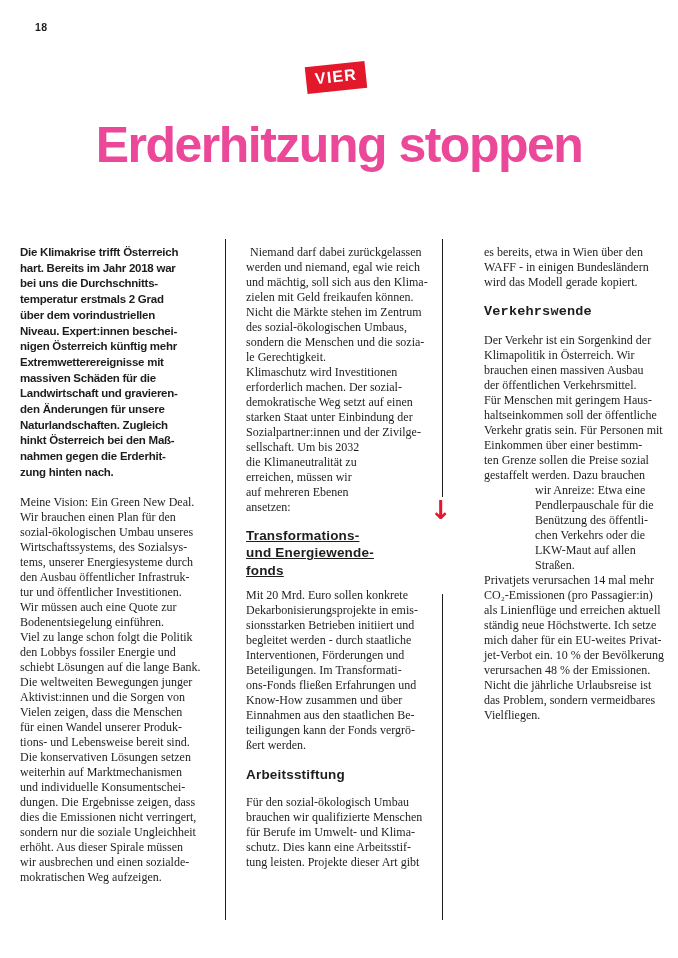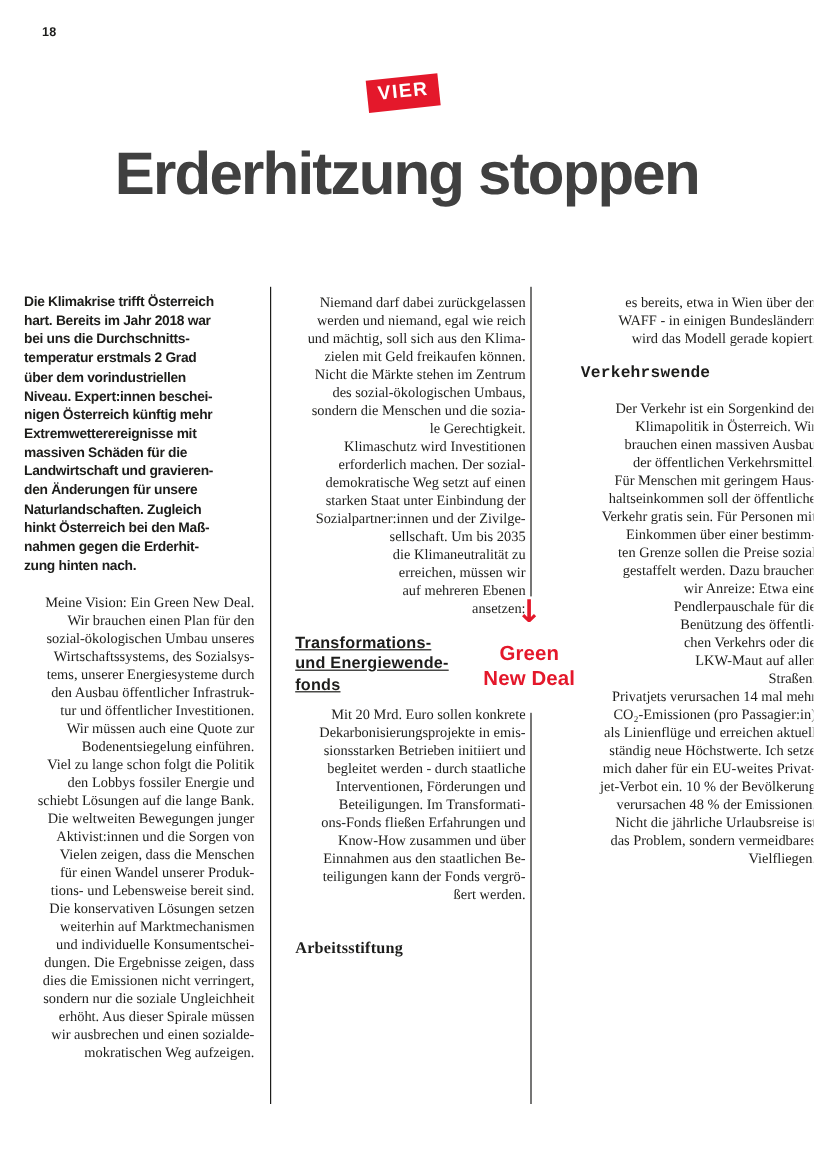--- a/index.html
+++ b/index.html
@@ -11,28 +11,28 @@
         color:#fff;font:700 16px/18px "Liberation Sans",sans-serif;letter-spacing:1.2px;
         padding:4px 9px 5px 9px;}
   .headline{position:absolute;left:0;right:0;top:114px;text-align:center;
         font:700 50px/62px "Liberation Sans",sans-serif;letter-spacing:-1.5px;}
   .col{position:absolute;top:245px;}
   .col1{left:20px;width:192px;}
   .col2{left:246px;width:192px;}
   .col3{left:442px;width:196px;margin-left:42px;}
   .lead{font:700 11.5px/15.7px "Liberation Sans",sans-serif;letter-spacing:-0.25px;
         white-space:pre-line;margin:0 0 6px 0;}
-  .para{font:400 12px/15px "Liberation Serif",serif;white-space:pre-line;margin:0;text-align:right;}
+  .para{font:400 12px/15px "Liberation Serif",serif;white-space:pre-line;margin:0;}
   .mt-gap{margin-top:14px;}
   .indent-sp{text-indent:4px;}
   .h-col{font:700 13.5px/17.5px "Liberation Sans",sans-serif;letter-spacing:.2px;
         white-space:pre-line;margin:0;}
   .col2 .h1{margin:14px 0 10px 0;}
   .col2 .h2{margin:12px 0 9px 0;line-height:17.3px;text-decoration:underline;}
-  .col2 .h3{margin:28px 0 12px 0;font-family:Liberation Serif, serif;}
+  .col2 .h3{margin:13px 0 12px 0;}
   .col3 .h1{margin:13px 0 12px 0;font-family:Liberation Mono, monospace;}
   .col3 .h2{margin:16px 0 12px 0;line-height:17px;}
   .hang{display:block;margin-left:60px;}
   .ind-block{margin-left:51px;}
   .divider{position:absolute;width:1px;background:#1d1d1b;}
   .div1{left:225px;top:239px;height:681px;}
   .div2a{left:442px;top:239px;height:258px;}
   .div2b{left:442px;top:594px;height:326px;}
   .gnd{position:absolute;left:391px;top:495px;width:100px;text-align:center;}
   .gnd .arrow{display:block;font:700 26px/30px "DejaVu Sans",sans-serif;}
@@ -41,21 +41,21 @@
 </style>
 </head>
 <body>
 
 <div class="page" style="color: rgb(29, 29, 27);">
 
   <div class="page-number">18</div>
 
   <div class="badge accent-bg" style="background: rgb(228, 24, 43);">VIER</div>
 
-  <h1 class="headline accent" style="margin: 0px; color: #404040;">Erderhitzung stoppen</h1>
+  <h1 class="headline accent" style="margin: 0px; color: #ec4899;">Erderhitzung stoppen</h1>
 
   <div class="divider div1"></div>
   <div class="divider div2a"></div>
   <div class="divider div2b"></div>
 
   <div class="col col1">
     <p class="lead">Die Klimakrise trifft Österreich
 hart. Bereits im Jahr 2018 war
 bei uns die Durchschnitts-
 temperatur erstmals 2 Grad
@@ -105,40 +105,45 @@
 zielen mit Geld freikaufen können.
 Nicht die Märkte stehen im Zentrum
 des sozial-ökologischen Umbaus,
 sondern die Menschen und die sozia-
 le Gerechtigkeit.</p>
     <p class="para">Klimaschutz wird Investitionen
 erforderlich machen. Der sozial-
 demokratische Weg setzt auf einen
 starken Staat unter Einbindung der
 Sozialpartner:innen und der Zivilge-
-sellschaft. Um bis 2035
+sellschaft. Um bis 2032
 die Klimaneutralität zu
 erreichen, müssen wir
 auf mehreren Ebenen
 ansetzen:</p>
     <h2 class="h-col h2">Transformations-
 und Energiewende-
 fonds</h2>
     <p class="para">Mit 20 Mrd. Euro sollen konkrete
 Dekarbonisierungsprojekte in emis-
 sionsstarken Betrieben initiiert und
 begleitet werden - durch staatliche
 Interventionen, Förderungen und
 Beteiligungen. Im Transformati-
 ons-Fonds fließen Erfahrungen und
 Know-How zusammen und über
 Einnahmen aus den staatlichen Be-
 teiligungen kann der Fonds vergrö-
 ßert werden.</p>
     <h2 class="h-col h3">Arbeitsstiftung</h2>
+    <p class="para">Für den sozial-ökologisch Umbau
+brauchen wir qualifizierte Menschen
+für Berufe im Umwelt- und Klima-
+schutz. Dies kann eine Arbeitsstif-
+tung leisten. Projekte dieser Art gibt</p>
   </div>
 
   <div class="col col3">
     <p class="para">es bereits, etwa in Wien über den
 WAFF - in einigen Bundesländern
 wird das Modell gerade kopiert.</p>
     <h2 class="h-col h1">Verkehrswende</h2>
     <p class="para">Der Verkehr ist ein Sorgenkind der
 Klimapolitik in Österreich. Wir
 brauchen einen massiven Ausbau
@@ -162,17 +167,15 @@
 mich daher für ein EU-weites Privat-
 jet-Verbot ein. 10 % der Bevölkerung
 verursachen 48 % der Emissionen.
 Nicht die jährliche Urlaubsreise ist
 das Problem, sondern vermeidbares
 Vielfliegen.</p>
   </div>
 
   <div class="gnd">
     <span class="arrow accent" style="color: rgb(228, 24, 43);">↓</span>
-    <span class="label accent" style="color: rgb(228, 24, 43);">Green
-New Deal</span>
   </div>
 
 </div>
 
 </body></html>

